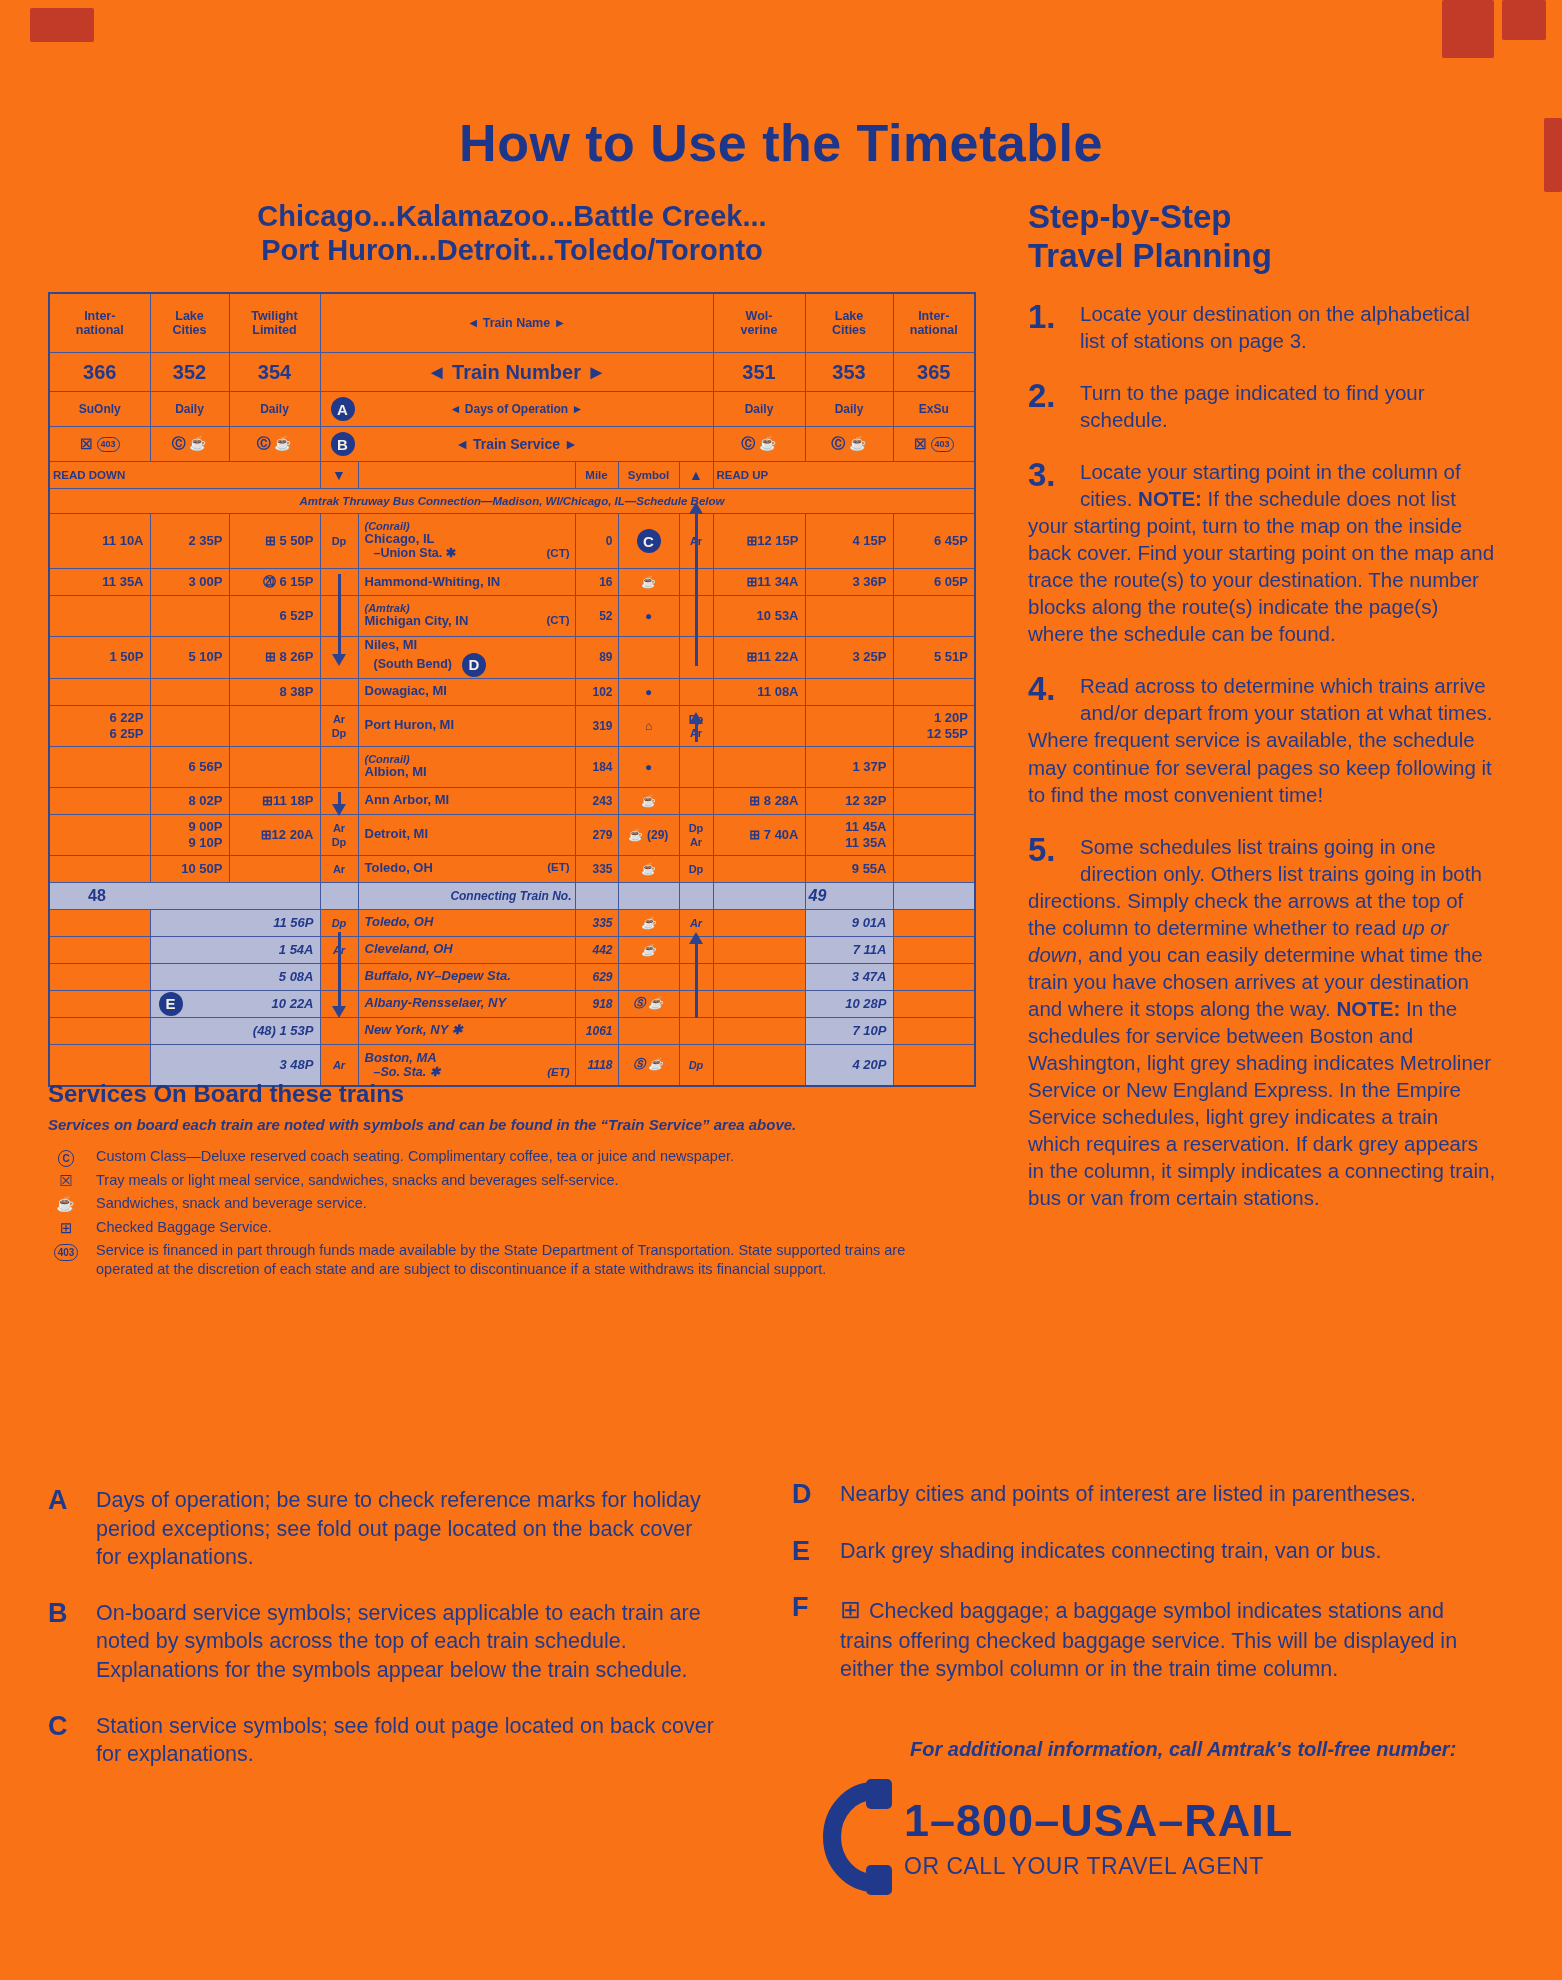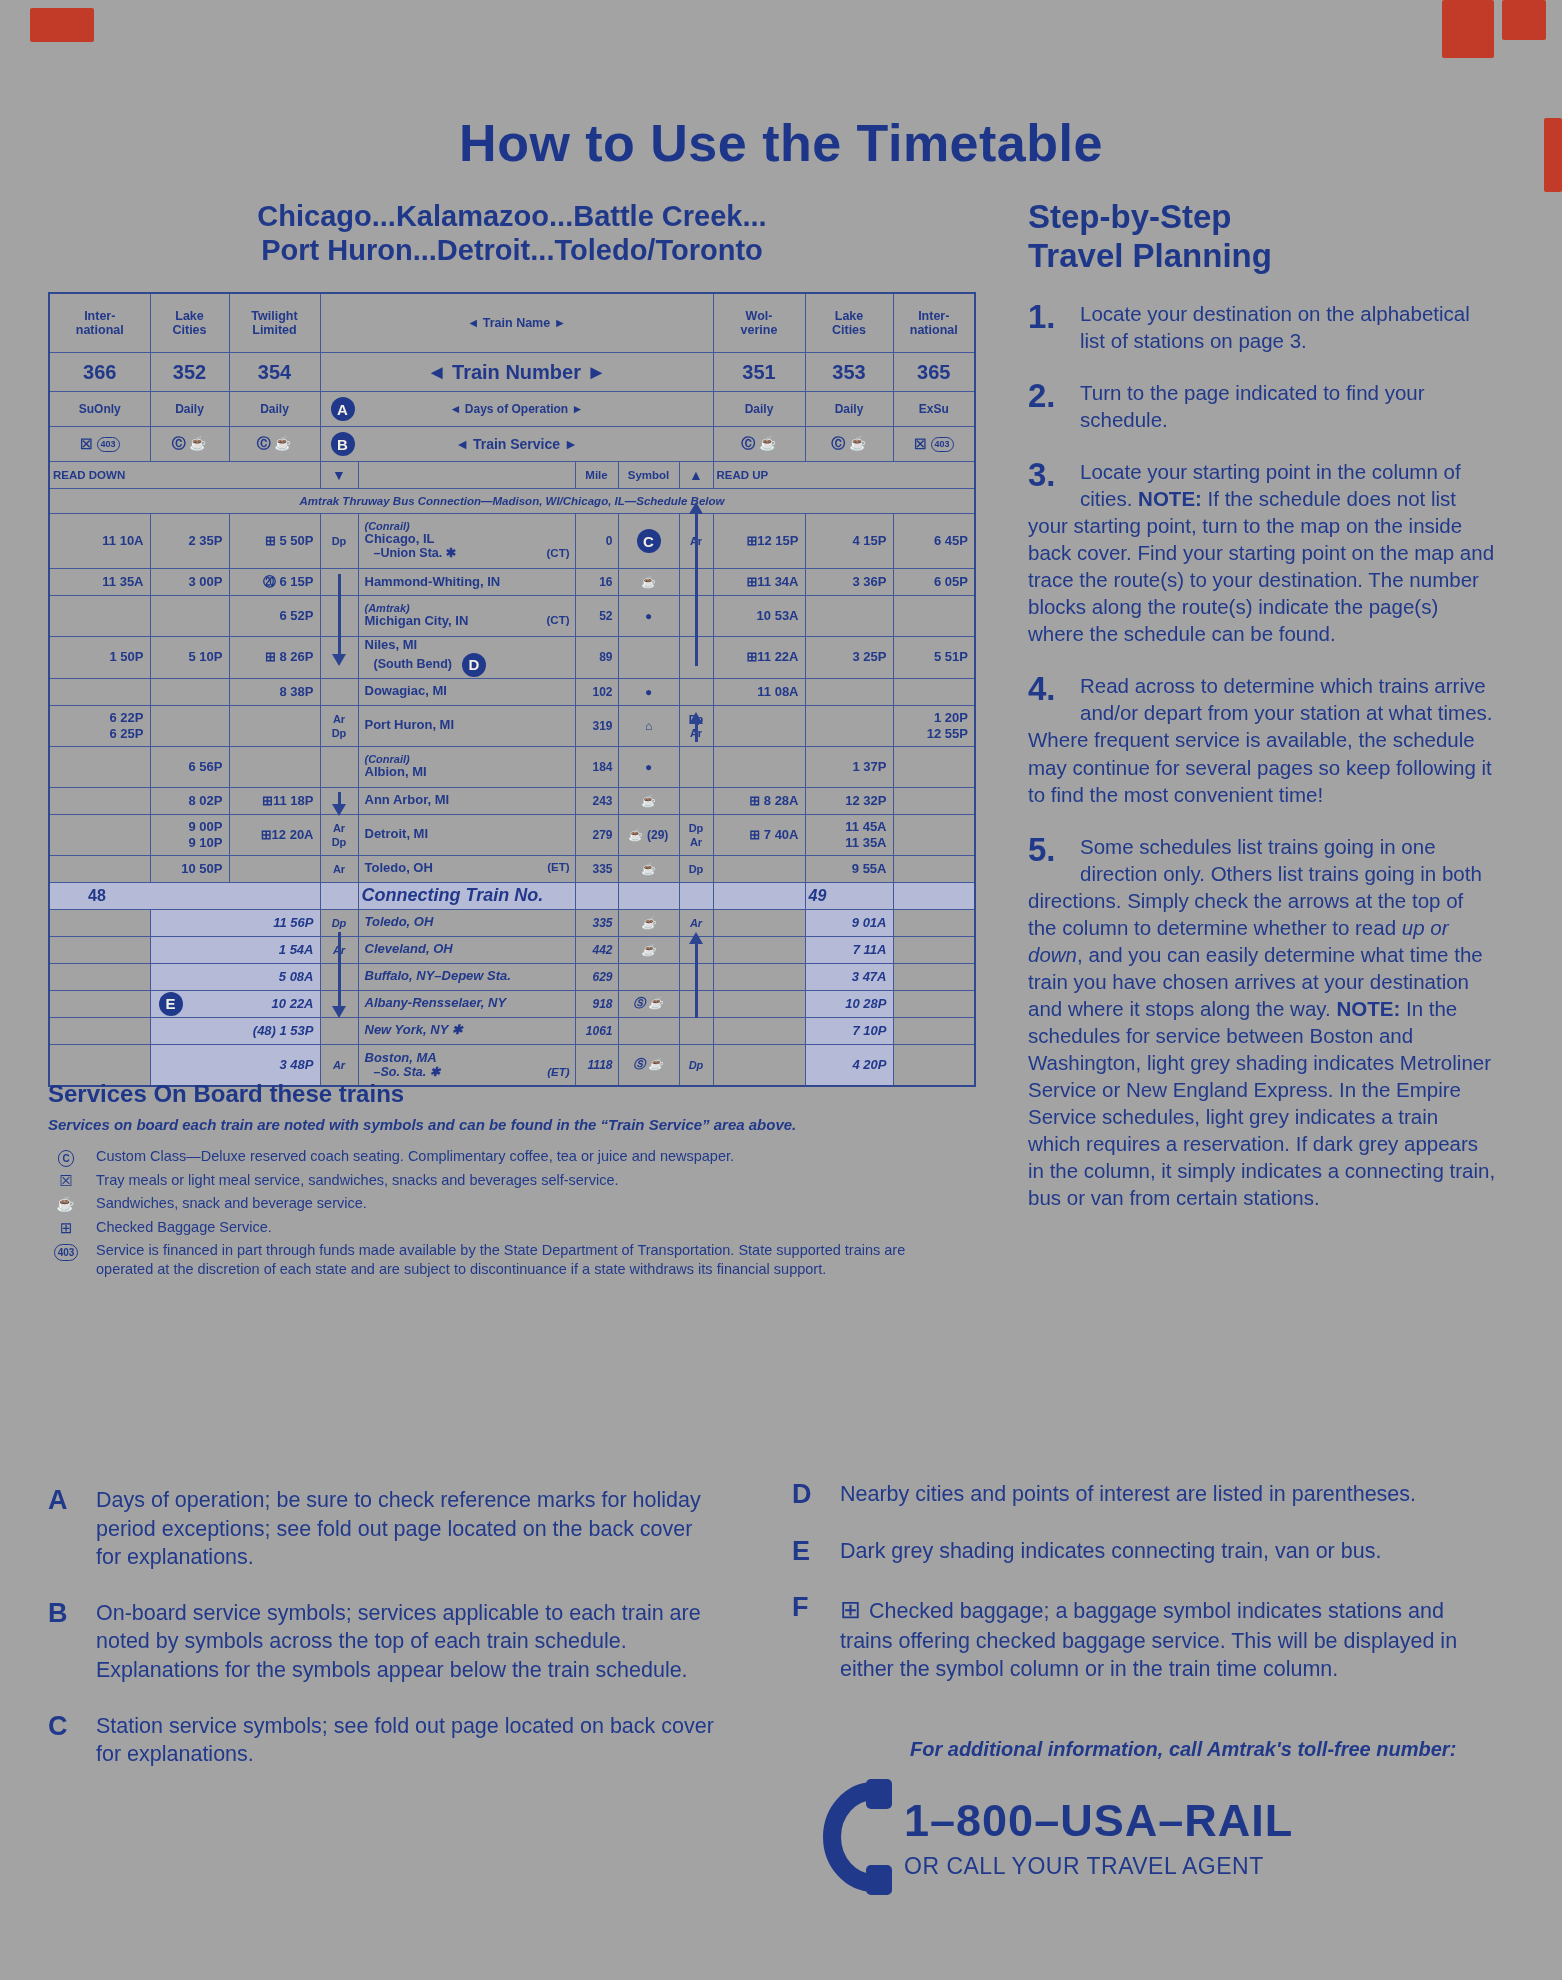--- a/index.html
+++ b/index.html
@@ -1,16 +1,16 @@
 <!DOCTYPE html>
 <html><head>
 <meta charset="utf-8">
 <style>
   html,body{margin:0;padding:0;background:#cfccc0;}
-  .page{position:relative;width:1562px;height:1980px;background:#a3a3a3;font-family:"Liberation Sans",sans-serif;color:#21398b;overflow:hidden;}
+  .page{position:relative;width:1562px;height:1980px;background:#f97316;font-family:"Liberation Sans",sans-serif;color:#21398b;overflow:hidden;}
   .red{position:absolute;background:#c23a28;border-radius:2px;}
   #title{position:absolute;top:78px;left:0;width:1562px;text-align:center;font-size:52px;font-weight:bold;color:#1d3689;letter-spacing:0.5px;}
   #route-heading{position:absolute;top:200px;left:48px;width:928px;text-align:center;font-size:29px;font-weight:bold;line-height:1.17;color:#20388a;}
   
   #tt-wrap{position:absolute;left:48px;top:292px;width:930px;}
   table#tt{border-collapse:collapse;width:926px;table-layout:fixed;border:2.5px solid #31488f;font-weight:bold;color:#22398b;}
   #tt th,#tt td{border:1px solid #43589b;padding:1px 3px;vertical-align:middle;overflow:hidden;}
   .r-names th{font-size:12.5px;white-space:pre-line;height:56px;line-height:1.15;}
   .r-nums th{font-size:20px;height:36px;}
   .r-days th{font-size:12px;height:32px;}
@@ -27,21 +27,21 @@
   #tt td.st{text-align:left;padding-left:6px;}
   .st .pre{font-style:italic;font-size:11px;line-height:1.05;}
   .st .mainln{font-size:13px;line-height:1.15;}
   .st .subln{font-size:12.5px;padding-left:9px;line-height:1.1;}
   .st .tz{float:right;font-size:11.5px;padding-right:2px;}
   #tt td.mile{text-align:right;font-size:12px;padding-right:5px;}
   #tt td.sym{text-align:center;font-size:12px;}
   .shade{background:#b5bad6;}
   tr.conn td{font-style:italic;}
   tr.conn-head td{height:24px;}
-  tr.conn-head .lbl{font-style:italic;text-align:left;padding-left:6px;font-size:18px;}
+  tr.conn-head .lbl{font-style:italic;text-align:right;padding-left:6px;font-size:12px;}
   .conn-time{position:relative;}
   .conn-time .cbadge{position:absolute;left:8px;top:50%;transform:translateY(-50%);}
   .cbadge{width:24px;height:24px;font-size:15px;border-radius:50%;background:#21398b;color:#f3efe2;display:inline-flex;align-items:center;justify-content:center;font-style:normal;font-weight:bold;flex:0 0 auto;}
   .subln .cbadge,.mainln .cbadge{margin-left:10px;vertical-align:middle;}
   .pill{display:inline-block;border:1.5px solid currentColor;border-radius:8px;font-size:9px;padding:0 3px;line-height:13px;vertical-align:middle;font-weight:bold;}
   .svcth span{margin:0 2px;}
   .varrow{position:absolute;width:14px;}
   .varrow::after{content:"";position:absolute;left:6px;width:3px;background:#2c4390;}
   .varrow.up::after{top:10px;bottom:0;}
   .varrow.down::after{top:0;bottom:10px;}

